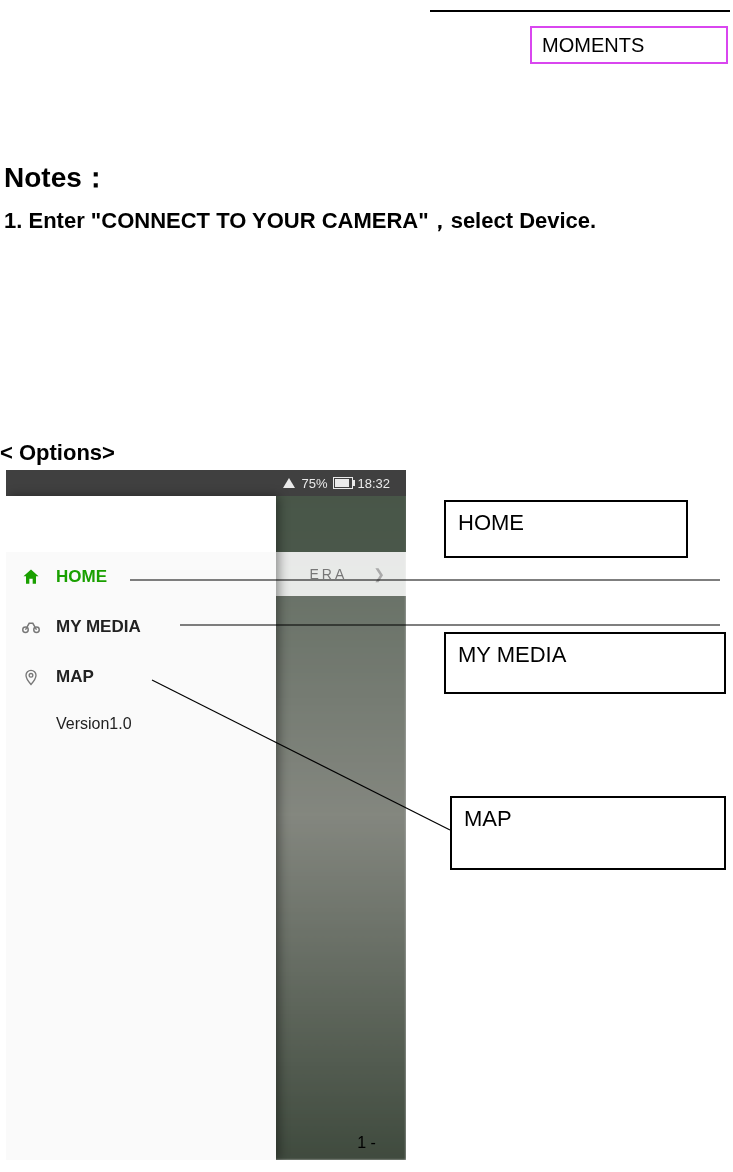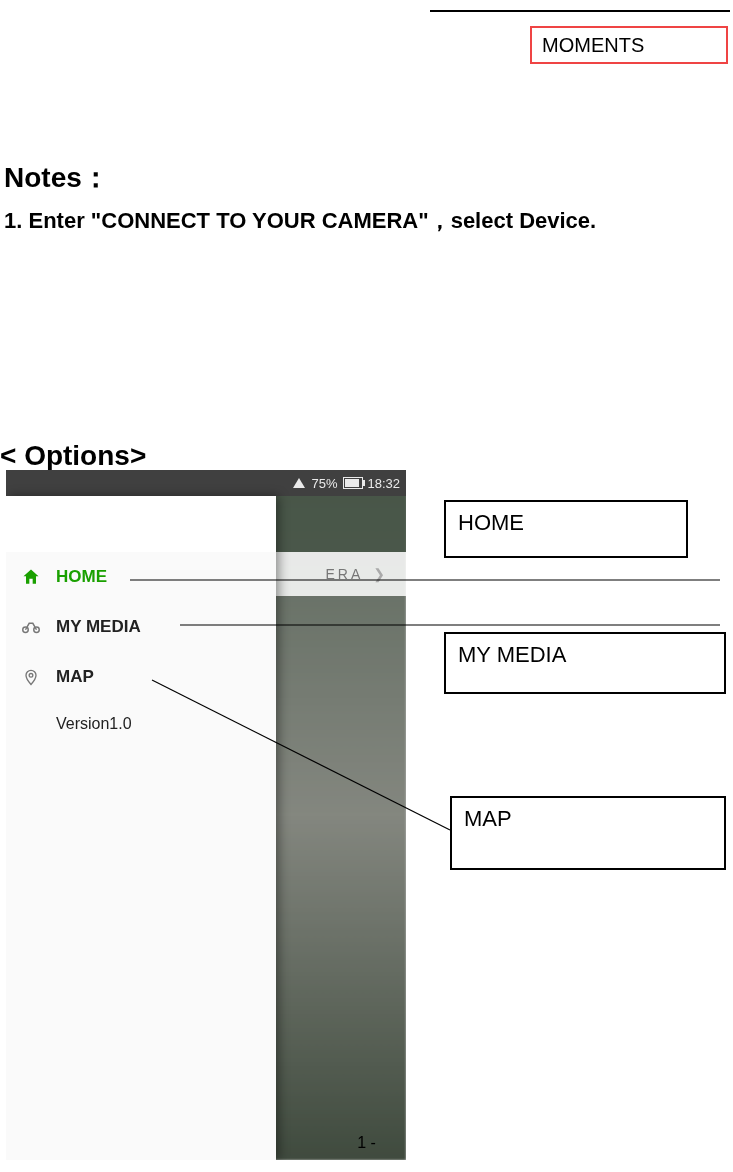--- a/index.html
+++ b/index.html
@@ -13,21 +13,21 @@
     overflow: hidden;
   }
 
   
   .moments-box {
     position: absolute;
     top: 26px;
     left: 530px;
     width: 198px;
     height: 38px;
-    border: 2px solid #ef4444;
+    border: 2px solid #d946ef;
     box-sizing: border-box;
     display: flex;
     align-items: center;
     padding-left: 10px;
     font-size: 20px;
   }
   .top-hr {
     position: absolute;
     top: 10px;
     left: 430px;
@@ -52,21 +52,21 @@
     font-size: 22px;
     font-weight: bold;
     line-height: 1.6;
     margin-top: 6px;
   }
 
   .options-heading {
     position: absolute;
     top: 440px;
     left: 0px;
-    font-size: 28px;
+    font-size: 22px;
     font-weight: bold;
   }
 
   
   .phone {
     position: absolute;
     top: 470px;
     left: 6px;
     width: 400px;
     height: 690px;
@@ -88,21 +88,21 @@
   .statusbar {
     position: absolute;
     top: 0; left: 0; right: 0;
     height: 26px;
     background: #404040;
     color: #eaeaea;
     font-size: 13px;
     display: flex;
     justify-content: flex-end;
     align-items: center;
-    padding-right: 6px;
+    padding-right: 16px;
     gap: 4px;
   }
   .statusbar .sig {
     width: 0; height: 0;
     border-left: 6px solid transparent;
     border-right: 6px solid transparent;
     border-bottom: 10px solid #eaeaea;
     margin-right: 2px;
   }
   .statusbar .batt-box {
@@ -187,21 +187,21 @@
   .peek-connect {
     height: 44px;
     background: rgba(255,255,255,0.85);
     color: #777;
     font-size: 14px;
     letter-spacing: 3px;
     display: flex;
     align-items: center;
     justify-content: flex-end;
     padding-right: 18px;
-    gap: 10px;
+    gap: 26px;
   }
   .peek-connect .chev {
     color: #aaa;
     font-size: 14px;
   }
 
   
   .label-box {
     position: absolute;
     border: 2px solid #000;

